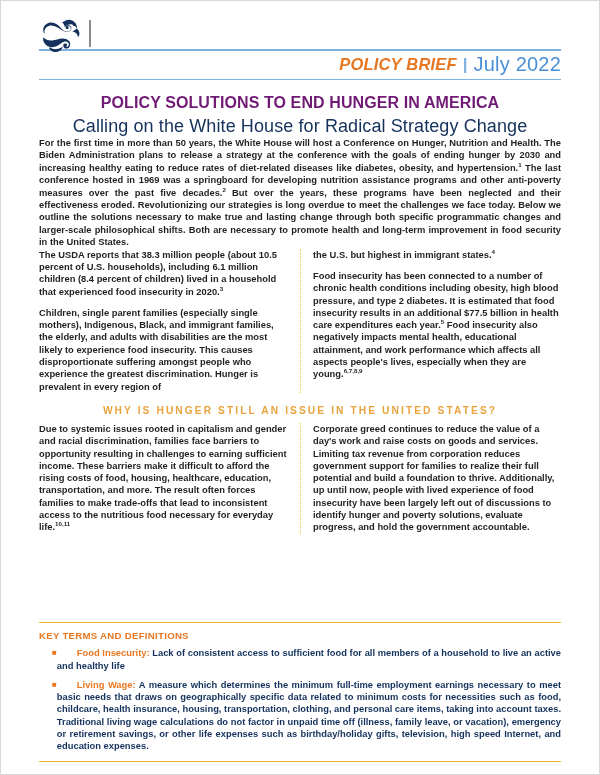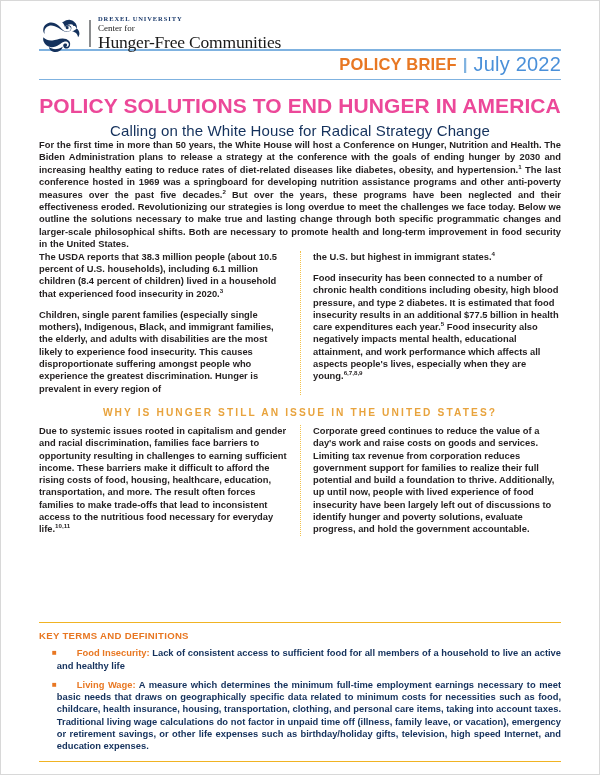--- a/index.html
+++ b/index.html
@@ -80,46 +80,47 @@
     display: flex;
     justify-content: flex-end;
     align-items: center;
     height: 28px;
     gap: 6px;
   }
   .brief-label {
     color: #e87722;
     font-size: 16.5px;
     font-weight: bold;
+    font-style: italic;
     letter-spacing: 0.2px;
   }
   .brief-sep {
     color: #7fb2e0;
     font-size: 17px;
     font-weight: bold;
   }
   .brief-date {
     color: #4a90d9;
     font-size: 20px;
     letter-spacing: 0.2px;
   }
 
   
   .doc-title {
     text-align: center;
-    color: #ec4899;
-    font-size: 21px;
+    color: #701a75;
+    font-size: 16px;
     font-weight: bold;
     letter-spacing: 0.1px;
     margin-top: 14px;
   }
   .doc-subtitle {
     text-align: center;
     color: #14315c;
-    font-size: 15px;
+    font-size: 18px;
     margin-top: 4px;
     letter-spacing: 0.1px;
   }
 
   
   .section-head {
     text-align: center;
     color: #e8a33d;
     font-size: 10.2px;
     font-weight: bold;
@@ -232,25 +233,20 @@
       <g fill="#14315C">
         <path d="M6 19c-1.6-3.2.3-7 3.8-8.1 3.2-1 6.6.3 9.3 1.9 2.2 1.3 4.2 3 6.6 3.8 1.9.6 4.1.5 5.6-.9 1.2-1.1 1.5-3.1.5-4.4-.9-1.2-2.7-1.5-4-.8-.9.5-1.4 1.7-1 2.7.3.8 1.3 1.2 2.1.9.6-.2 1-.9.8-1.5-.2-.5-.8-.8-1.3-.6.5-.9 1.9-1 2.7-.3.9.7 1 2.1.5 3.1-.7 1.4-2.4 2-3.9 1.8-2-.2-3.7-1.5-5.1-2.9-2.1-2-4.1-4.3-6.8-5.4-2.8-1.2-6.2-1-8.6.9C4.3 11.2 3.5 15 5 18l1 1z"></path>
         <path d="M4.5 22.6c2.2 2.4 5.6 3.2 8.8 2.9 3.4-.3 6.6-1.8 10-2 2.5-.1 5.2.6 6.8 2.6 1.3 1.6 1.5 4.1.3 5.8-1 1.4-3 2-4.6 1.3-1.3-.6-2-2.3-1.4-3.6.5-1 1.8-1.5 2.8-1 .8.4 1.1 1.4.7 2.1-.3.6-1.1.8-1.6.4.6.9 2 1 2.8.2.9-.8 1-2.3.3-3.3-.9-1.3-2.7-1.7-4.2-1.3-2 .5-3.5 2-5.2 3.1-2.6 1.8-5.8 2.8-8.9 2.2-3-.6-5.6-2.9-6.6-5.8l-.3-1.1 0-2.5z"></path>
         <path d="M24.5 6.8c1.9-1.5 4.4-2.3 6.8-1.9 2.8.4 5.2 2.4 6.2 5 .5 1.3.6 2.7.3 4-.5-1.7-1.6-3.2-3.2-4-1.9-1-4.3-.9-6.2.1-1 .5-1.9 1.3-2.5 2.2-.4-1.9-1.4-3.6-2.8-4.9l1.4-.5z"></path>
         <ellipse cx="35.2" cy="9.6" rx="1.5" ry="1.5" fill="#14315C"></ellipse>
         <path d="M37.8 13.4c1.6 1.1 2.6 3 2.6 5 0 1.4-.5 2.8-1.4 3.9-.1-1.6-.8-3.1-2-4.2-1.1-1-2.6-1.6-4.1-1.6 1.8-.6 3.4-1.7 4.9-3.1z"></path>
         <path d="M10.2 32.1c2.1 1.6 4.8 2.3 7.4 2 2.3-.3 4.4-1.3 6.2-2.7-.4 1.8-1.5 3.4-3 4.4-2.1 1.4-4.9 1.6-7.2.6-1.5-.6-2.7-1.8-3.4-3.2l0-1.1z"></path>
       </g>
     </svg>
     <div class="logo-rule"></div>
-    <div class="logo-text">
-      <div class="logo-line1">DREXEL UNIVERSITY</div>
-      <div class="logo-line2">Center for</div>
-      <div class="logo-line3">Hunger-Free Communities</div>
-    </div>
   </div>
 
   <div class="rule-blue"></div>
 
   <div class="brief-band">
     <span class="brief-label">POLICY BRIEF</span>
     <span class="brief-sep">|</span>
     <span class="brief-date">July 2022</span>
   </div>
 

